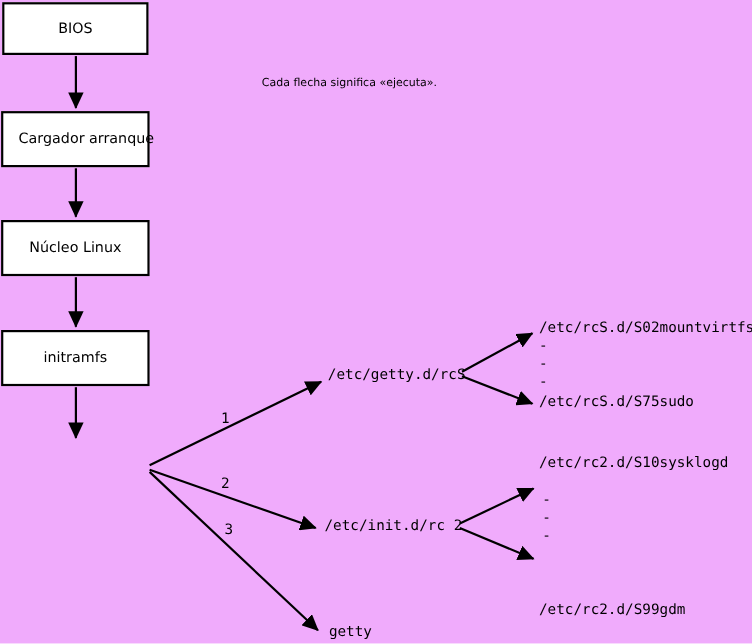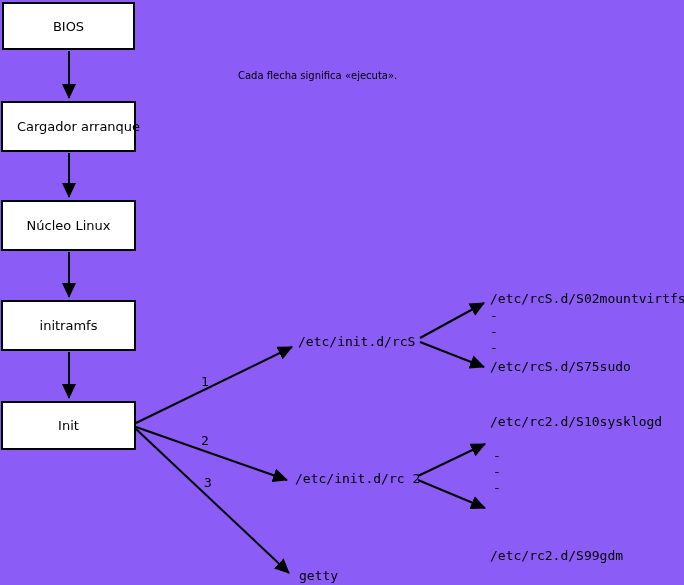--- a/index.html
+++ b/index.html
@@ -5,21 +5,21 @@
   html, body {
     margin: 0;
     padding: 0;
     background: #ffffff;
     font-family: "DejaVu Sans", "Liberation Sans", sans-serif;
   }
   #canvas {
     position: relative;
     width: 684px;
     height: 585px;
-    background: #8b5cf6;
+    background: #f0abfc;
     overflow: hidden;
   }
   #arrow-layer {
     position: absolute;
     left: 0; top: 0;
     width: 684px; height: 585px;
   }
   .box {
     position: absolute;
     box-sizing: border-box;
@@ -102,31 +102,28 @@
   </div>
   <div class="box box-bootloader">
     <span>Cargador arranque</span>
   </div>
   <div class="box box-initramfs">
     <span>initramfs</span>
   </div>
   <div class="box box-kernel">
     <span>Núcleo Linux</span>
   </div>
-  <div class="box box-init">
-    <span>Init</span>
-  </div>
 
   <span class="txt sans annotation">Cada flecha significa «ejecuta».</span>
 
   <span class="txt mono num-1">1</span>
   <span class="txt mono num-2">2</span>
   <span class="txt mono num-3">3</span>
 
-  <span class="txt mono lbl-rcs">/etc/init.d/rcS</span>
+  <span class="txt mono lbl-rcs">/etc/getty.d/rcS</span>
   <span class="txt mono lbl-rc2">/etc/init.d/rc 2</span>
   <span class="txt mono lbl-getty">getty</span>
 
   <span class="txt mono lbl-s02">/etc/rcS.d/S02mountvirtfs</span>
   <span class="txt mono dash-a1">-</span>
   <span class="txt mono dash-a2">-</span>
   <span class="txt mono dash-a3">-</span>
   <span class="txt mono lbl-s75">/etc/rcS.d/S75sudo</span>
 
   <span class="txt mono lbl-s10">/etc/rc2.d/S10sysklogd</span>

